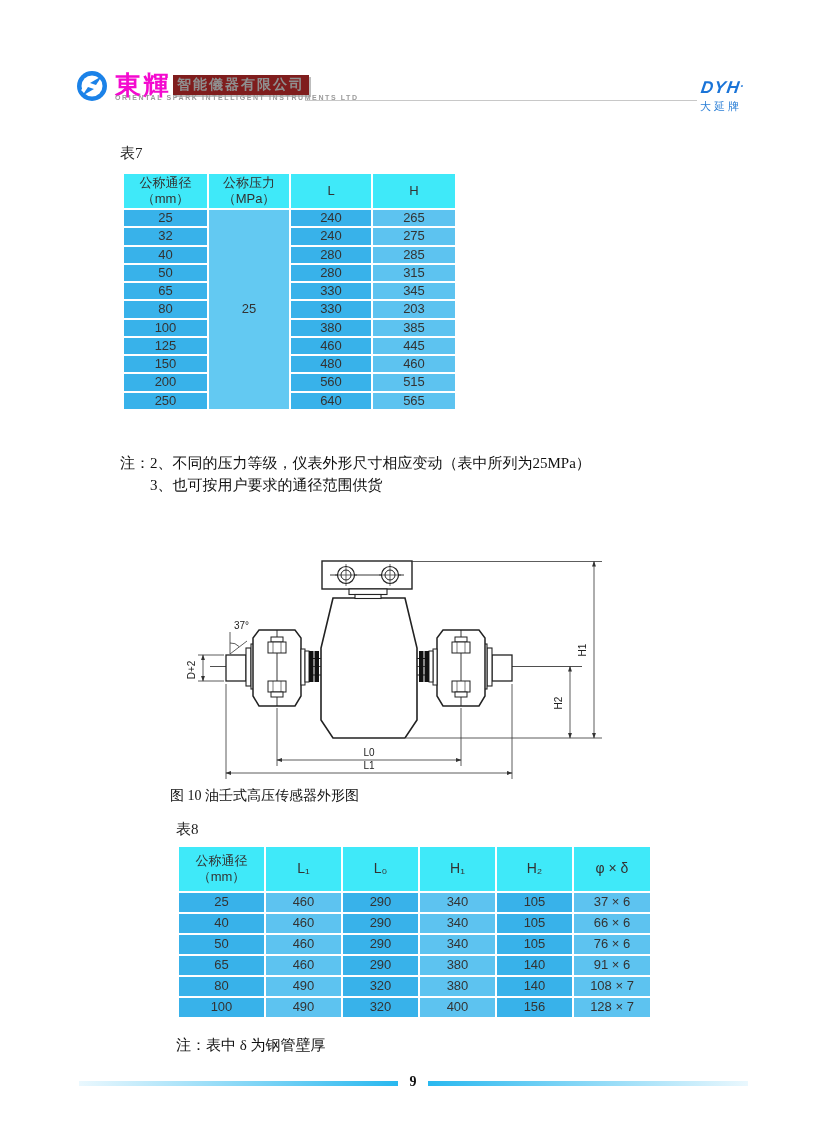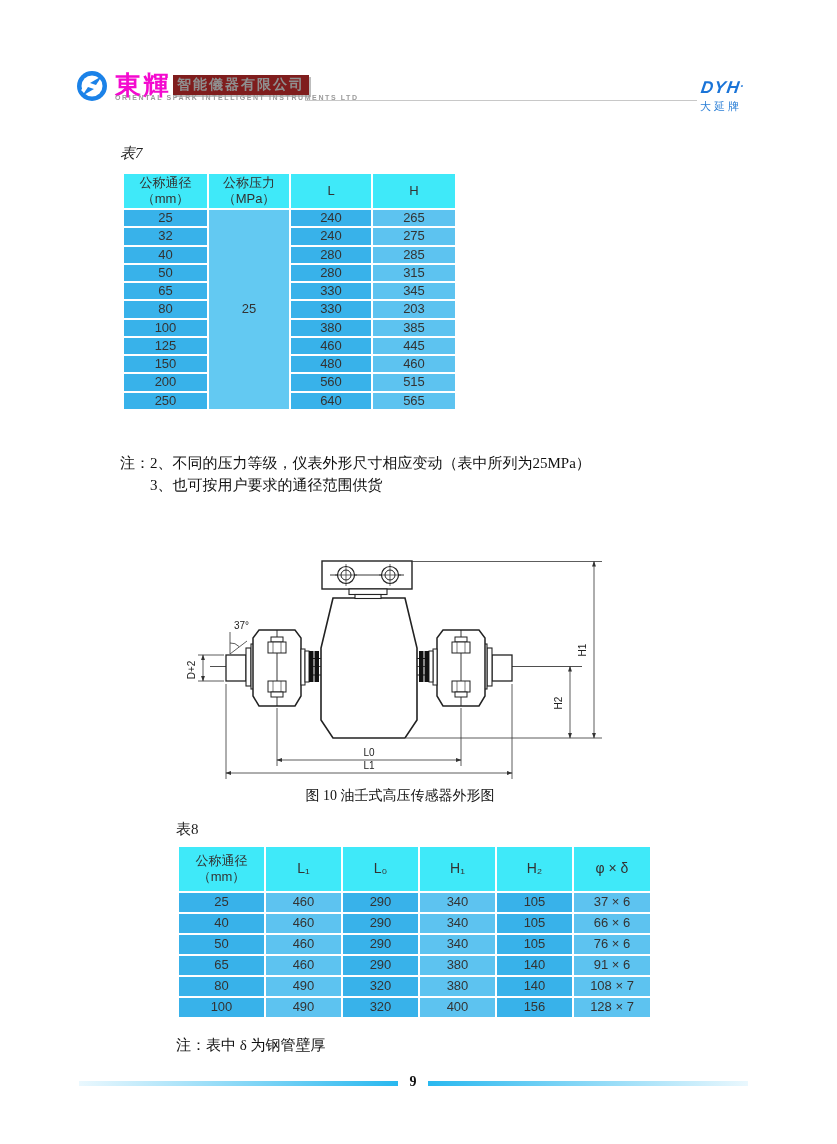--- a/index.html
+++ b/index.html
@@ -42,21 +42,21 @@
   
   .notes{position:absolute;left:120px;top:453px;display:flex;
          font-family:"Liberation Serif","DejaVu Serif",serif;font-size:15px;color:#111;
          line-height:21.5px;}
   .notes-items div{white-space:nowrap;}
   .note8{position:absolute;left:176px;top:1036px;
          font-family:"Liberation Serif","DejaVu Serif",serif;font-size:15px;color:#111;}
 
   
   .fig{position:absolute;left:170px;top:548px;}
-  .fig-caption{position:absolute;left:170px;top:787px;width:460px;text-align:center;
+  .fig-caption{position:absolute;left:170px;top:787px;width:460px;
          font-family:"Liberation Serif","DejaVu Serif",serif;font-size:14px;color:#111;}
   .fig text{font-size:10px;fill:#222;font-family:"Liberation Sans","DejaVu Sans",sans-serif;}
 
   
   .foot-bar{position:absolute;top:1081px;height:5px;}
   .foot-bar.left{left:79px;width:319px;background:linear-gradient(to right,#eaf8fe,#29b8ef);}
   .foot-bar.right{left:428px;width:320px;background:linear-gradient(to left,#eaf8fe,#29b8ef);}
   .foot-num{position:absolute;left:398px;top:1074px;width:30px;text-align:center;
          font-family:"Liberation Serif","DejaVu Serif",serif;font-size:14px;font-weight:bold;color:#111;}
 </style>
@@ -72,21 +72,21 @@
     <path d="M14 13 L26 6 L20 15 Z" fill="#1b82e8"></path>
     <path d="M18 19 L6 26 L12 17 Z" fill="#1b82e8"></path>
   </svg>
   <div class="brand-cn">東輝</div>
   <div class="brand-suffix">智能儀器有限公司</div>
   <div class="brand-en">ORIENTAL SPARK INTELLIGENT INSTRUMENTS LTD</div>
   <div class="hdr-line"></div>
   <div class="dyh"><span>DYH</span><sup>。</sup></div>
   <div class="dyh-sub">大延牌</div>
 
-  <div class="tbl-label" style="left:120px;top:144px;font-style:italic;">表7</div>
+  <div class="tbl-label" style="left:120px;top:144px;">表7</div>
   <table class="t7">
     <colgroup>
         <col style="width:85px">
         <col style="width:82px">
         <col style="width:82px">
         <col style="width:84px">
       </colgroup>
     <thead>
       <tr>
         <th>

